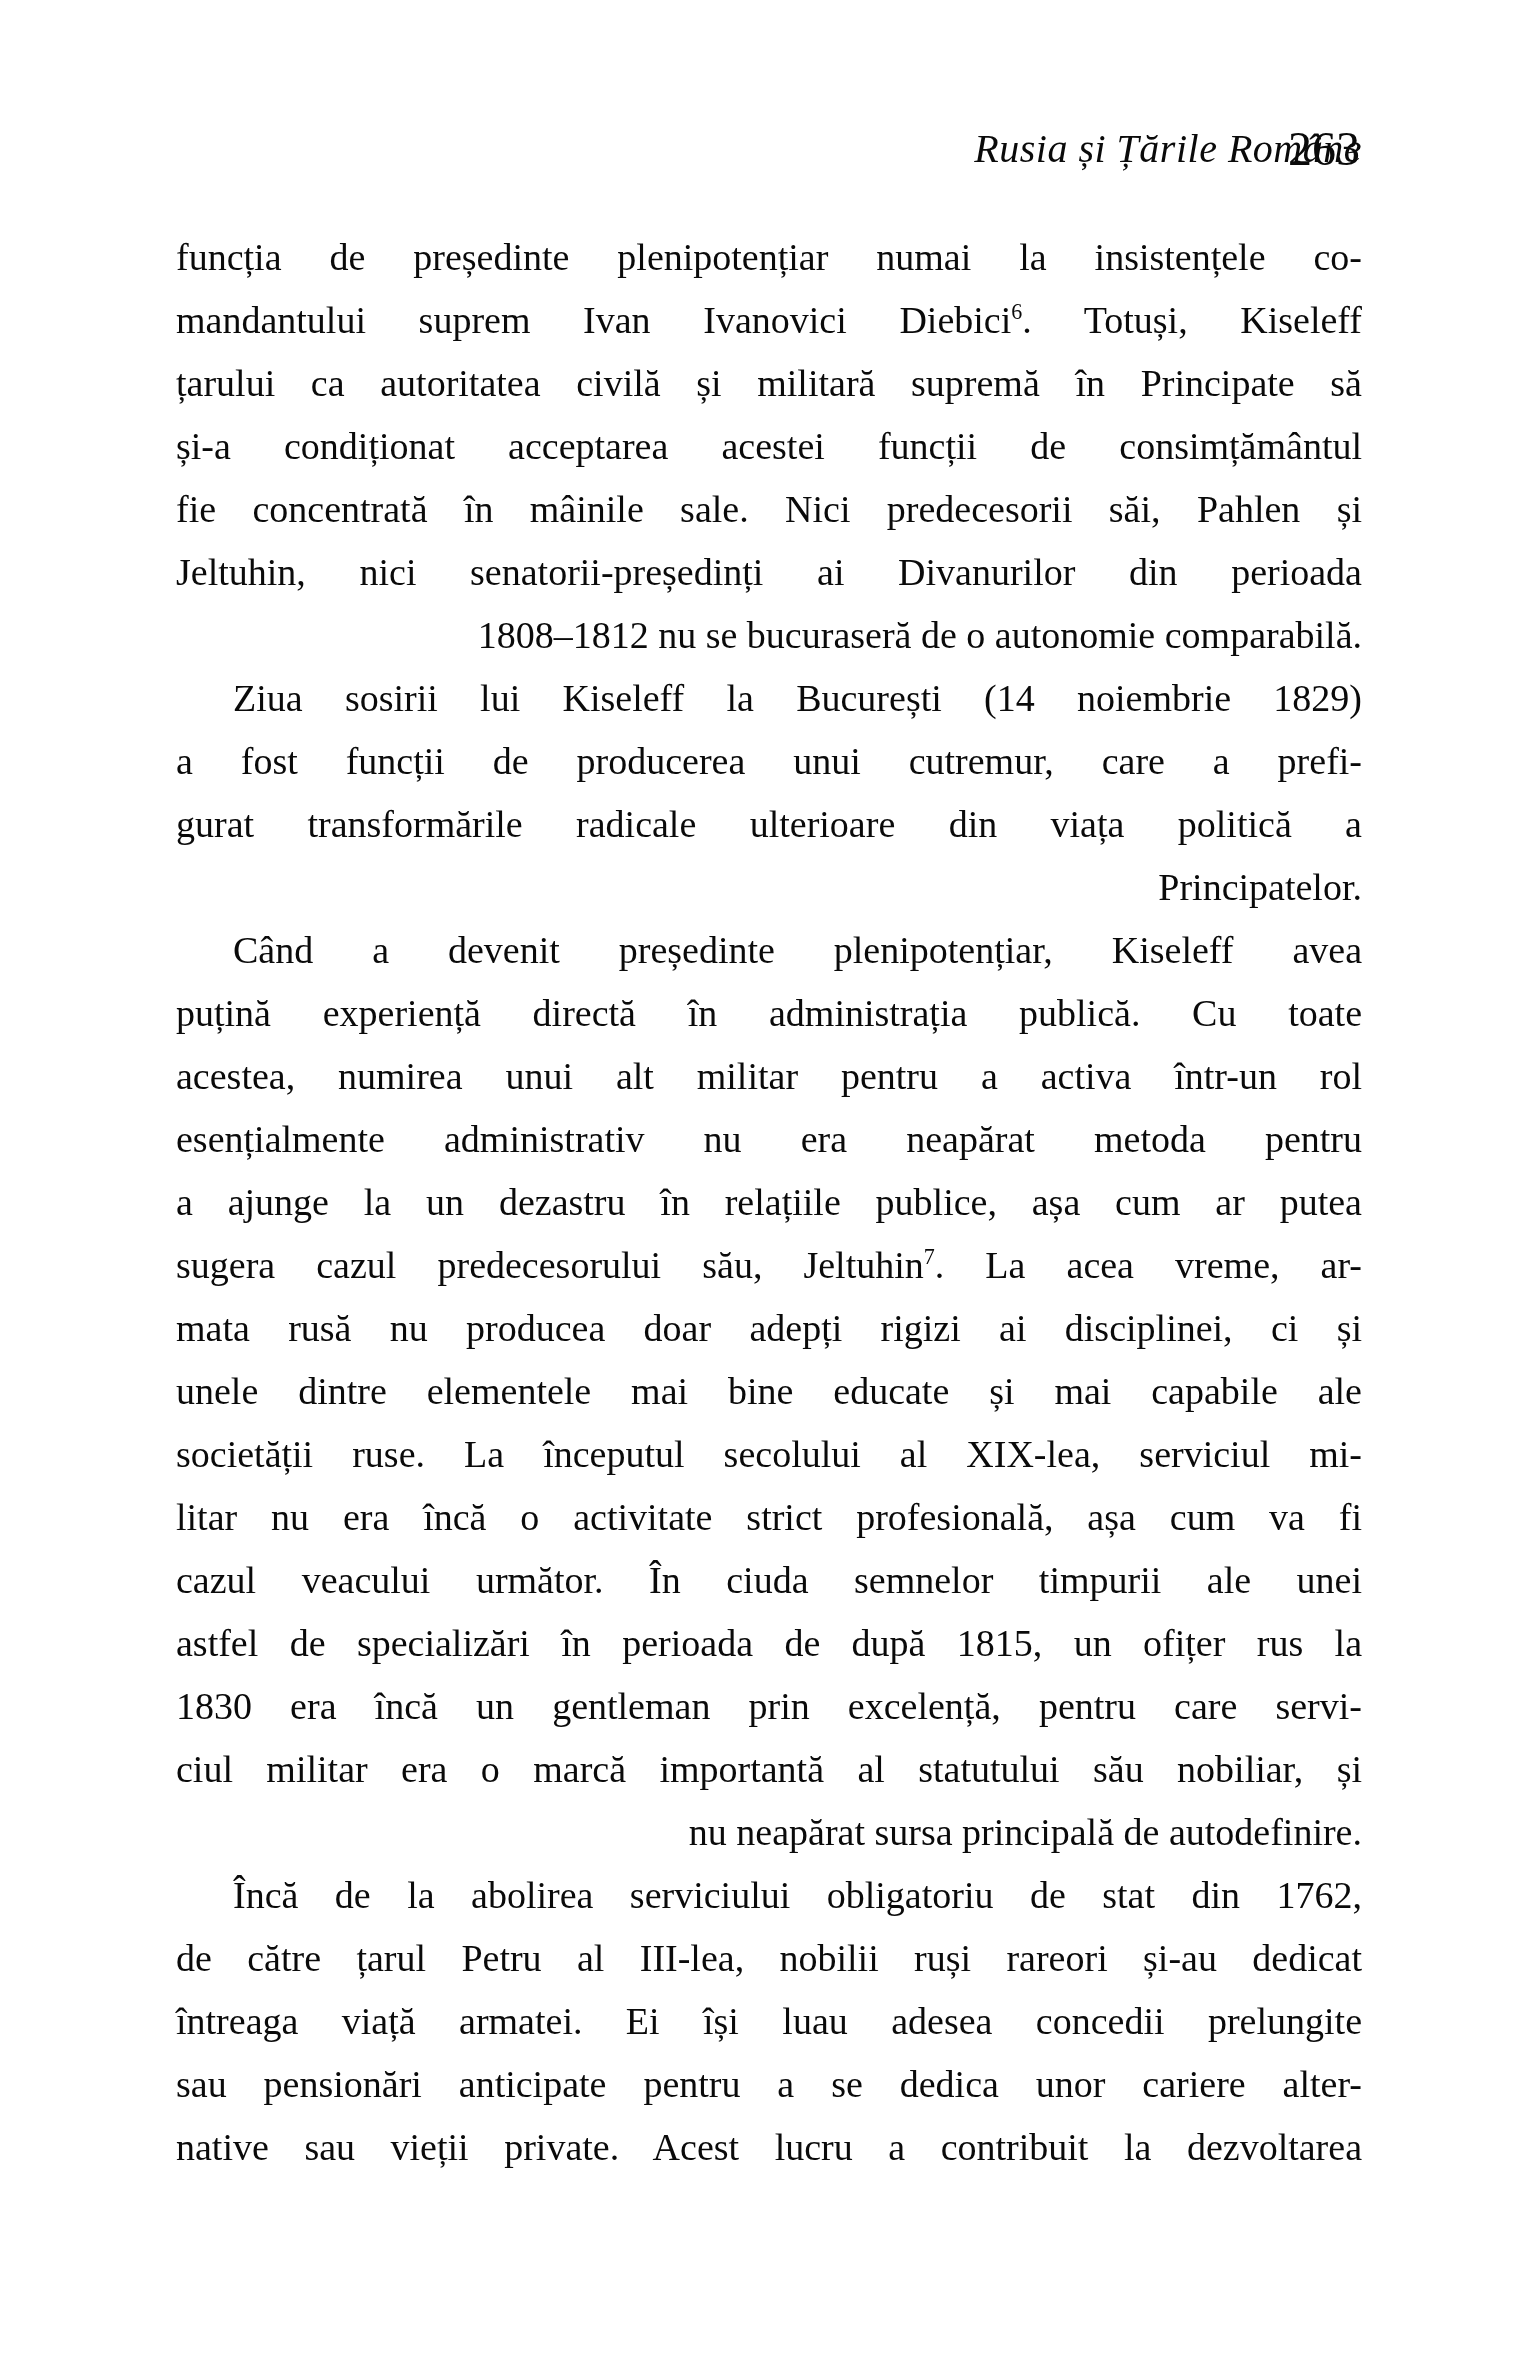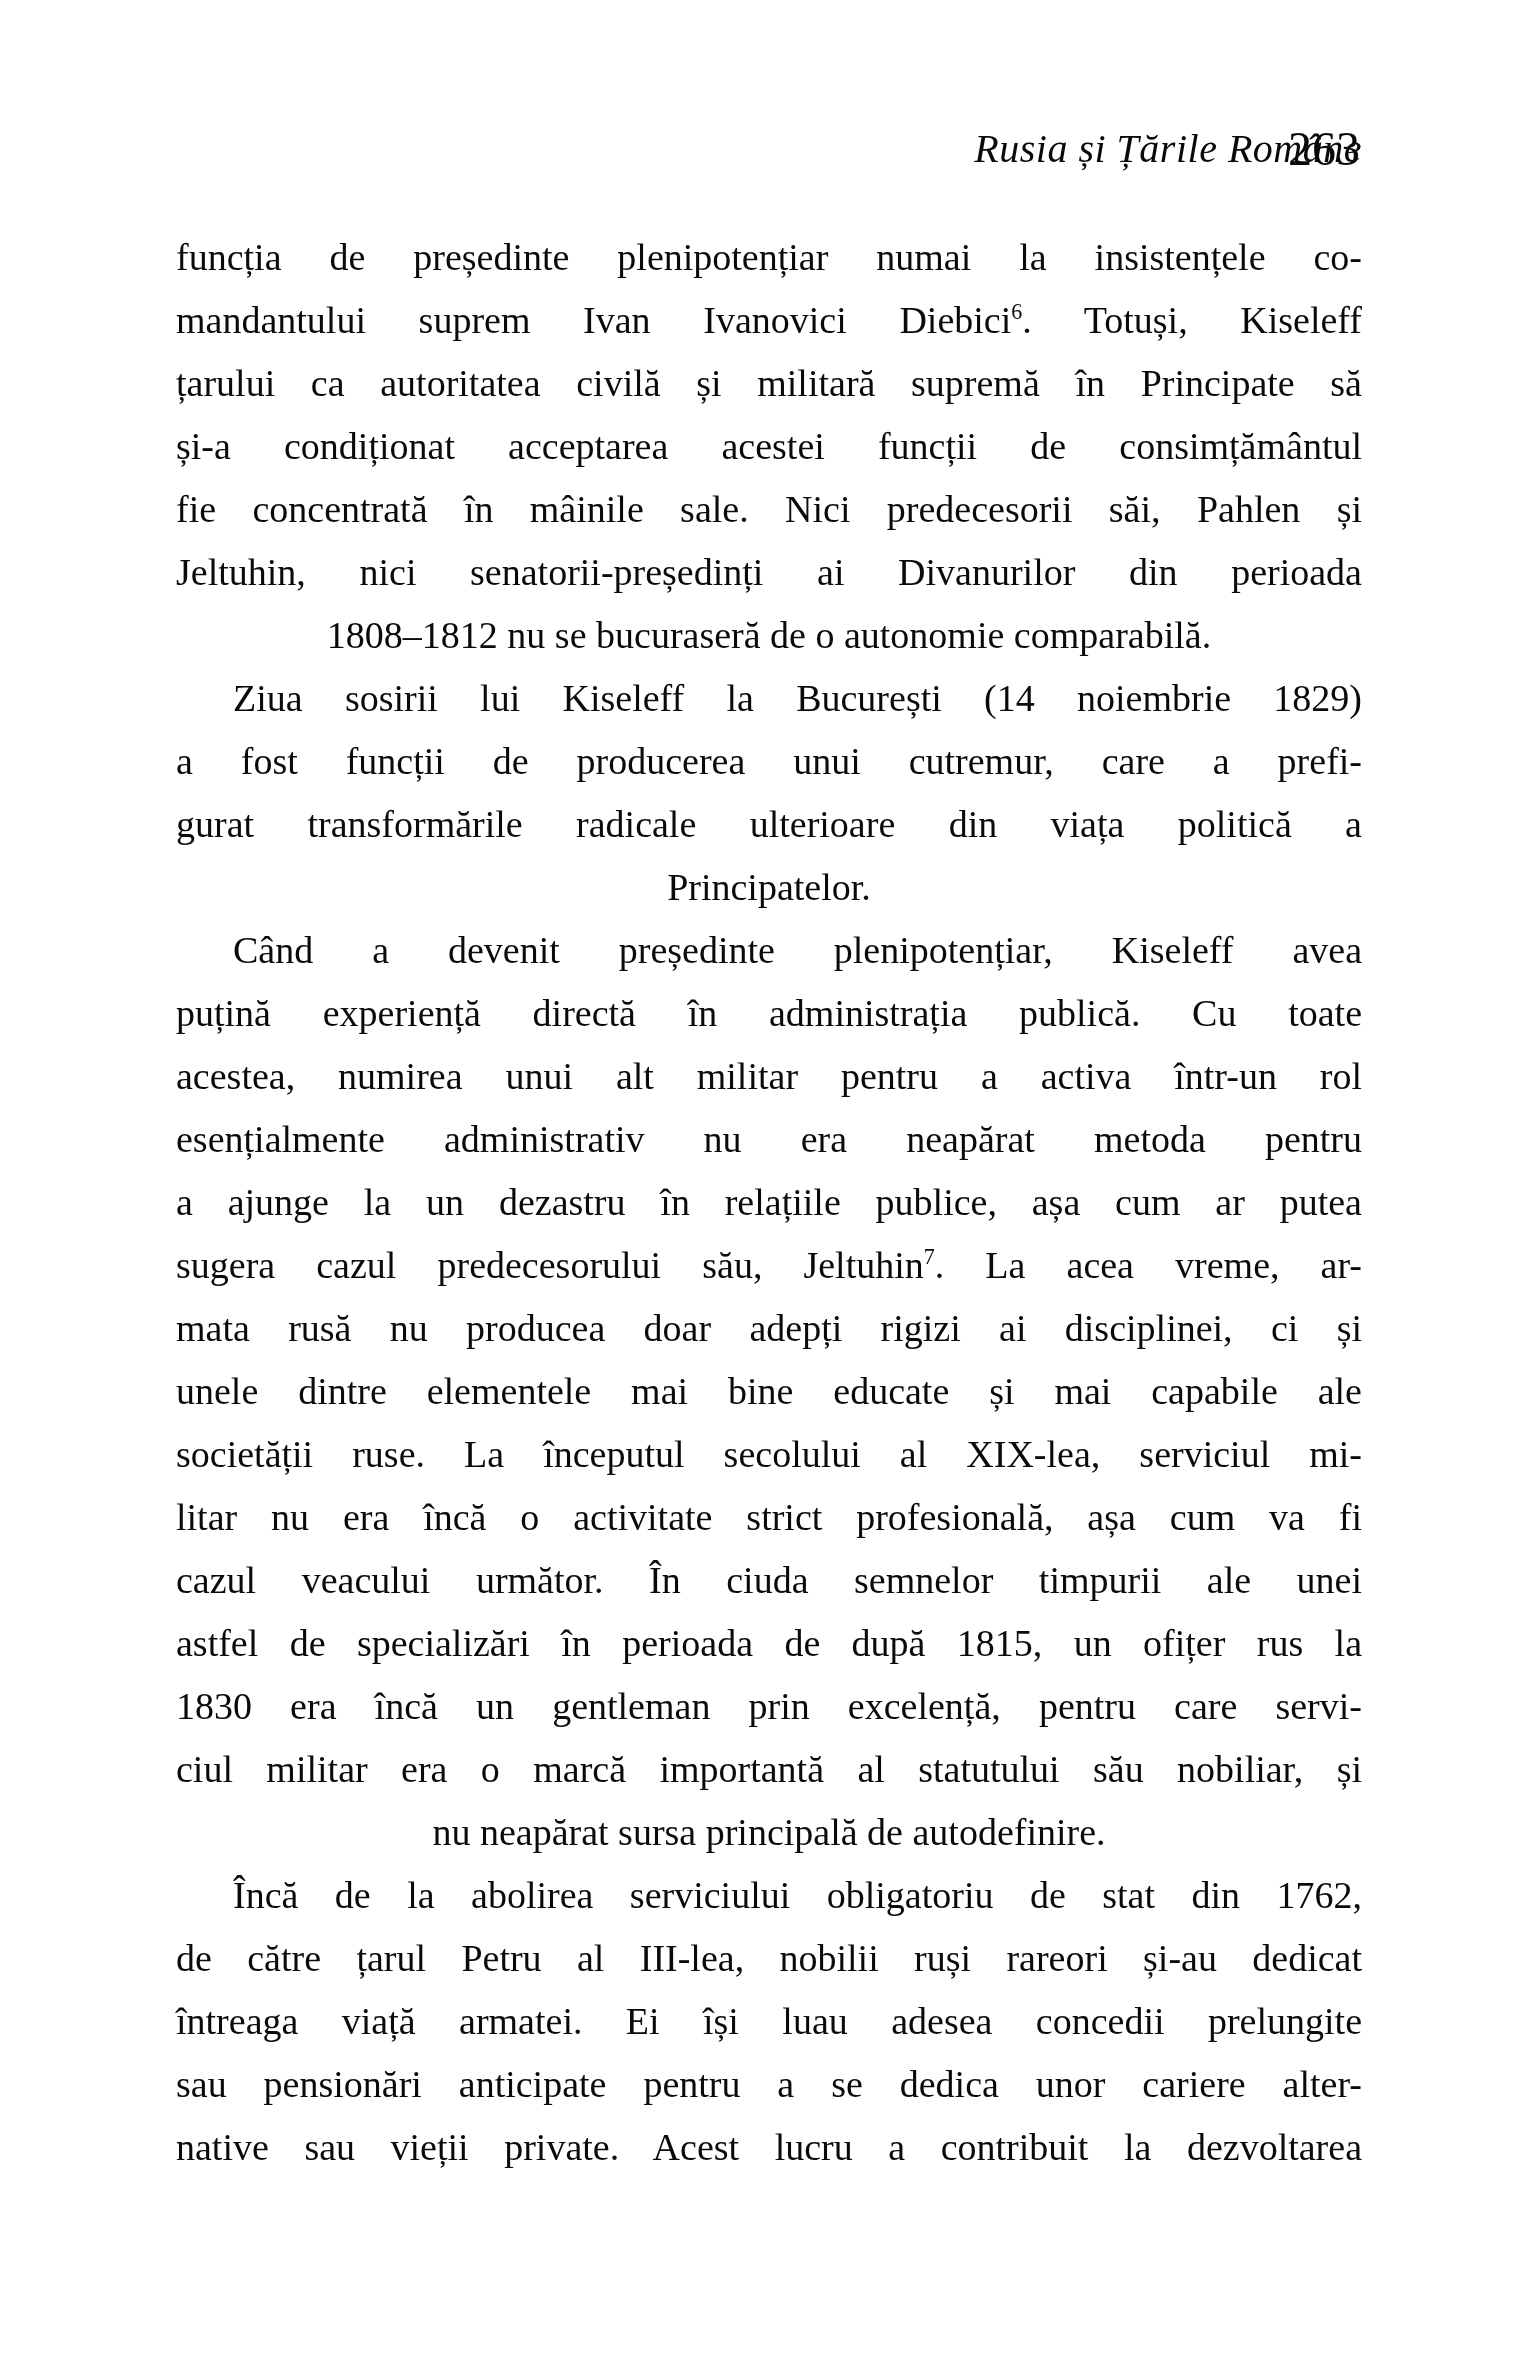--- a/index.html
+++ b/index.html
@@ -42,21 +42,21 @@
   .body-text {
     position: absolute;
     top: 226px;
     left: 176px;
     width: 1186px;
     font-size: 38px;
   }
   .line {
     height: 63px;
     line-height: 63px;
-    text-align: center;
+    text-align: right;
     white-space: normal;
   }
   .line.j {
     text-align: justify;
     text-align-last: justify;
   }
   .line.ind {
     text-indent: 57px;
   }
   .line sup {

